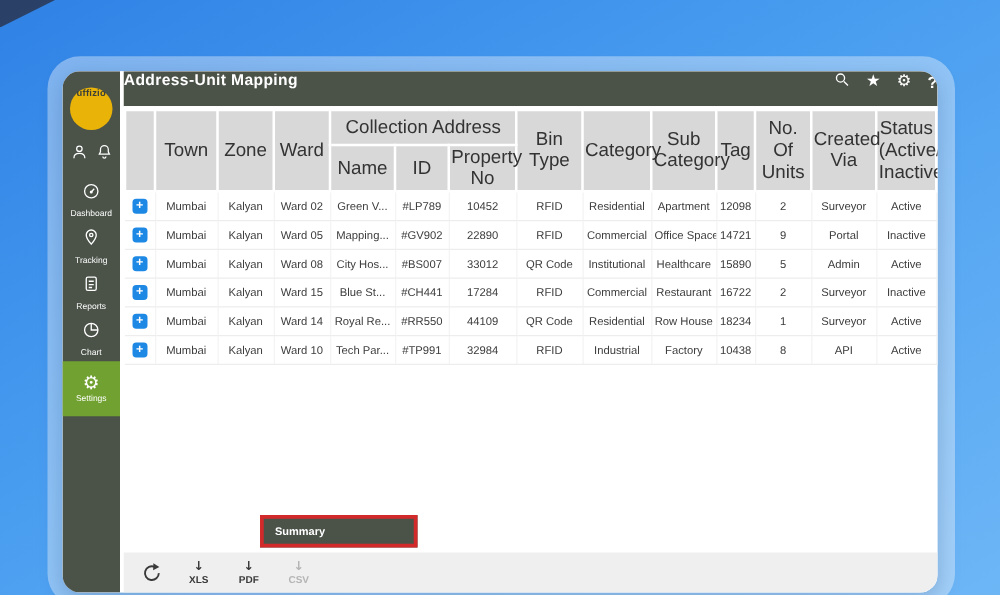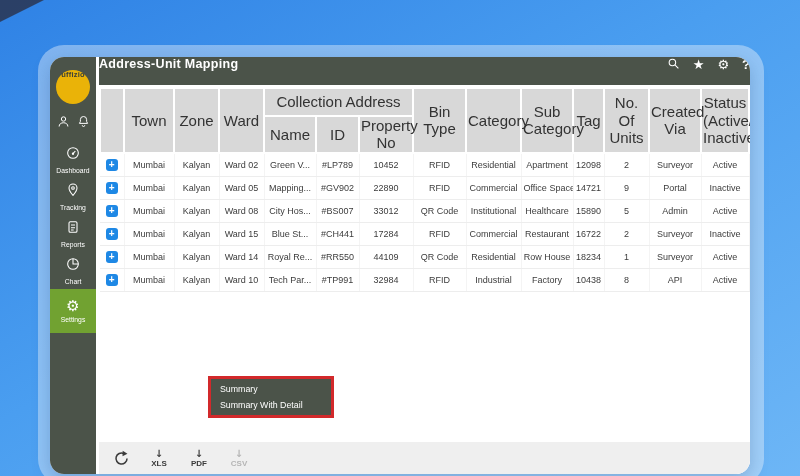--- a/index.html
+++ b/index.html
@@ -44,23 +44,23 @@
   thead th{background:#d8d8d8;border:2px solid #fff;font-size:15px;
     font-weight:normal;color:#333;height:26px;padding:0 1px;line-height:1.15;}
   thead tr.sub th{height:27px;}
   tbody td{font-size:9px;color:#3c3c3c;text-align:center;height:22px;
     border-bottom:1px solid #ededed;border-right:1px solid #f4f4f4;
     white-space:nowrap;overflow:hidden;padding:0 2px;background:#fff;}
   .plus-btn{display:inline-block;width:12px;height:12px;border-radius:3px;
     background:#1e88e5;color:#fff;font-size:10px;font-weight:bold;
     line-height:12px;text-align:center;cursor:pointer;}
   
-  .popup{position:absolute;left:109px;top:319px;width:126px;
+  .popup{position:absolute;left:109px;top:355px;width:126px;
     border:3px solid #d2292b;background:#4b5349;box-sizing:border-box;
-    z-index:5;padding:2px 0;}
+    z-index:5;padding:2px 0;font-weight:bold;}
   .popup-item{color:#fff;font-size:8.8px;line-height:16px;padding:0 9px;
     cursor:pointer;white-space:nowrap;}
   
   .toolbar{position:absolute;left:0;bottom:0;width:100%;height:32px;
     background:#efefef;display:flex;align-items:center;padding-left:12px;
     box-sizing:border-box;gap:16px;}
   .refresh-btn{width:20px;height:20px;display:flex;align-items:center;
     justify-content:center;cursor:pointer;}
   .export-btn{display:flex;flex-direction:column;align-items:center;
     cursor:pointer;color:#3a3a3a;width:24px;}
@@ -295,21 +295,20 @@
                 <td>8</td>
                 <td>API</td>
                 <td>Active</td>
               </tr>
             </tbody>
         </table>
       </div>
 
       <div class="popup">
         <div class="popup-item">Summary</div>
-        <div class="popup-item">Summary With Detail</div>
       </div>
 
       <div class="toolbar">
         <span class="refresh-btn">
           <svg width="17" height="17" viewBox="0 0 20 20">
             <path d="M16.5 10 A6.5 6.5 0 1 1 12.6 4.05" fill="none" stroke="#3a3a3a" stroke-width="1.8"></path>
             <polygon points="11.4,0.8 17,4.3 11.2,7.4" fill="#3a3a3a"></polygon>
           </svg>
         </span>
         <div class="export-btn">

